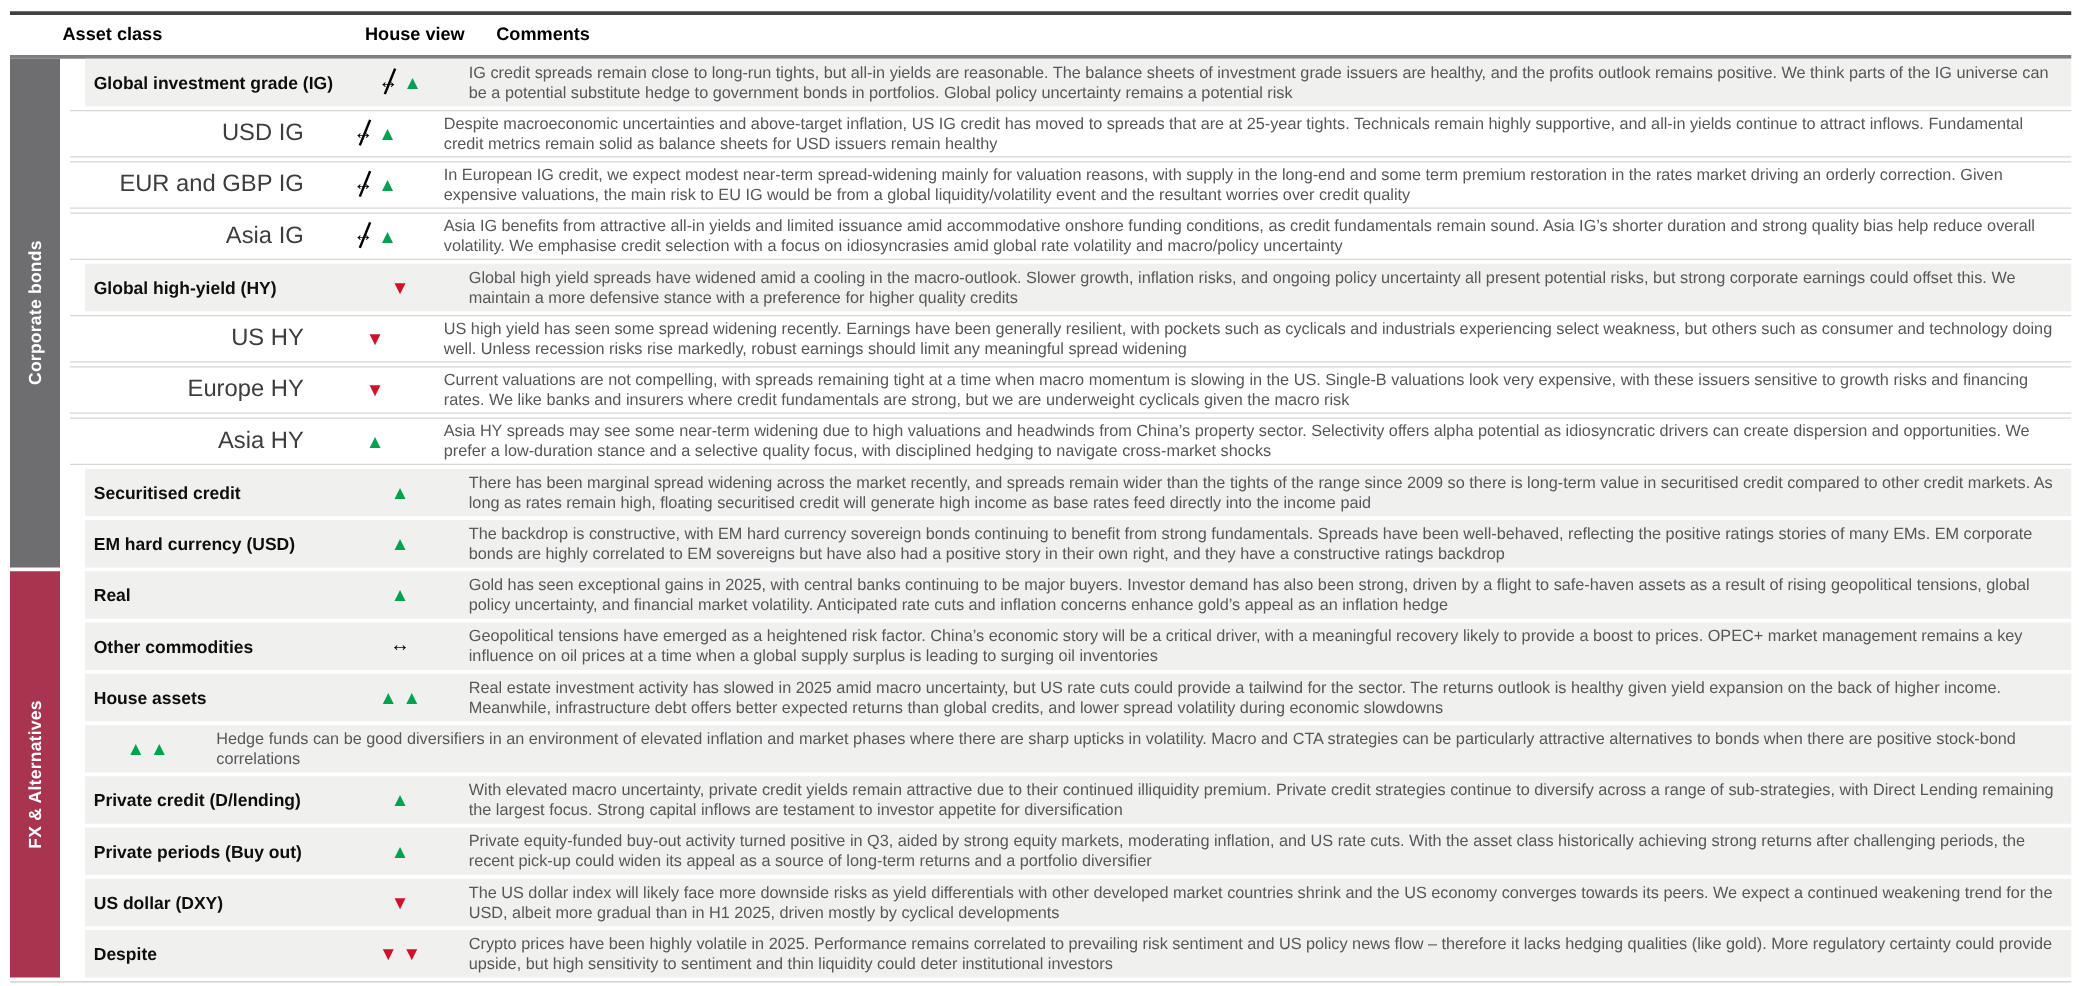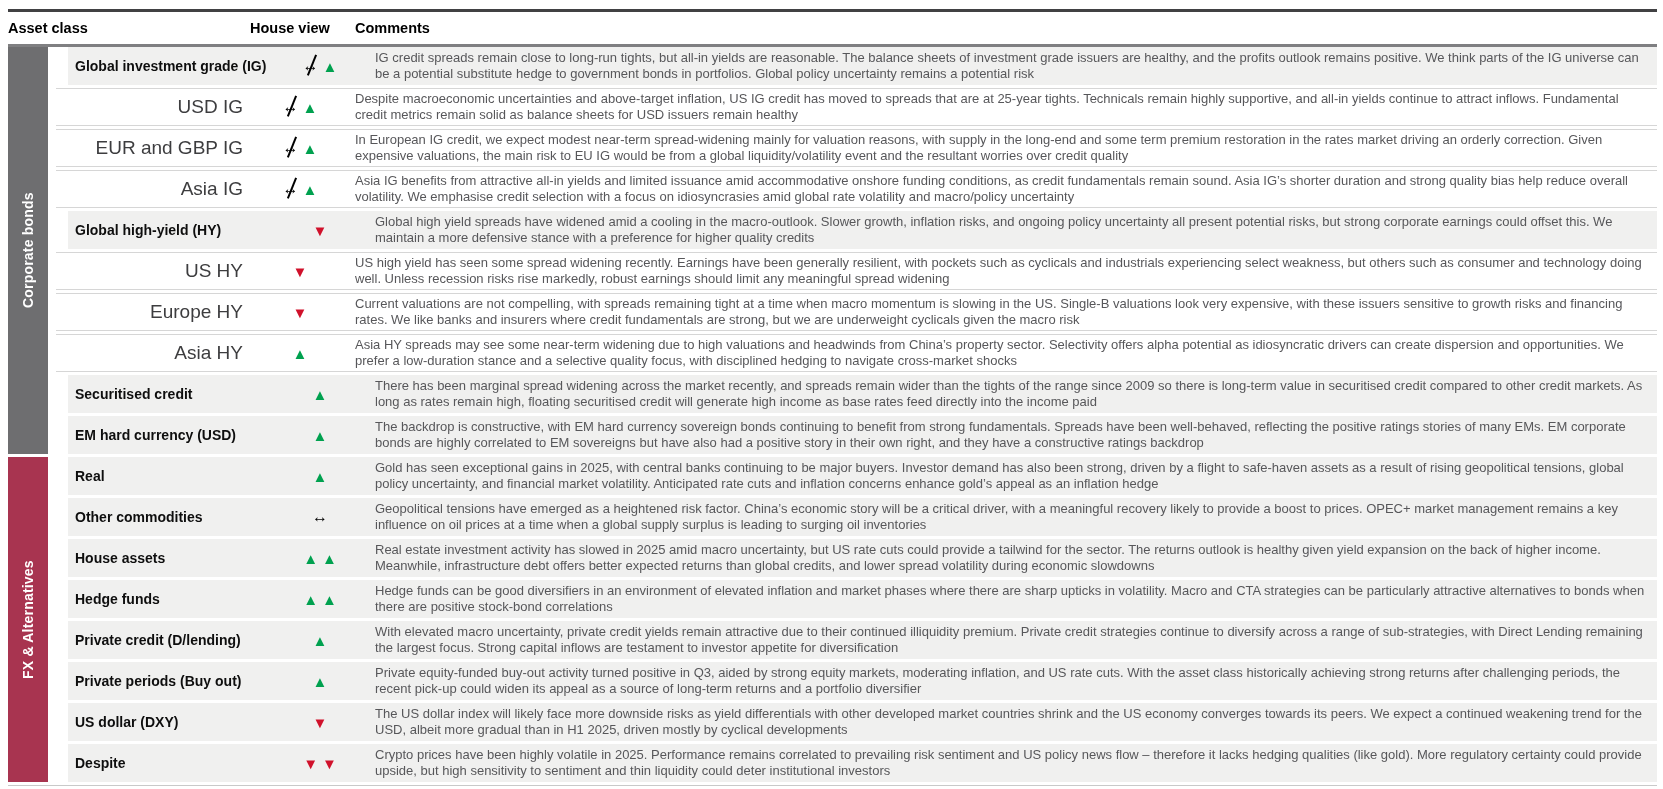--- a/index.html
+++ b/index.html
@@ -5,21 +5,21 @@
   html,body{margin:0;padding:0;}
   body{
     width:1663px;height:789px;overflow:hidden;background:#ffffff;
     font-family:"Liberation Sans","DejaVu Sans",sans-serif;
     -webkit-font-smoothing:antialiased;
   }
   .page{padding:9px 6px 0 8px;}
   .top-rule{height:3px;background:#414143;}
   .table-header{display:flex;align-items:center;height:32px;}
   .th{font-weight:bold;font-size:14.5px;color:#000;}
-  .th-asset{width:242px;}
+  .th-asset{width:242px;margin-left:42px;}
   .th-view{width:100px;}
   .th-comments{flex:1;padding-left:5px;}
   .body-rule{height:3px;background:#7f7f81;}
   .section{display:flex;}
   .sidebar{width:40px;position:relative;margin-bottom:3px;}
   .sidebar-label{
     position:absolute;inset:0;display:flex;align-items:center;justify-content:center;
     writing-mode:vertical-rl;transform:rotate(180deg);
     color:#ffffff;font-weight:bold;font-size:14px;letter-spacing:.2px;white-space:nowrap;
   }
@@ -157,21 +157,20 @@
           </div>
           <div class="row main">
             <div class="cell-label">House assets</div>
             <div class="cell-view">
               <span class="tri" style="color: rgb(0, 161, 79);">▲</span>
               <span class="tri" style="color: rgb(0, 161, 79);">▲</span>
             </div>
             <div class="cell-comment">Real estate investment activity has slowed in 2025 amid macro uncertainty, but US rate cuts could provide a tailwind for the sector. The returns outlook is healthy given yield expansion on the back of higher income. Meanwhile, infrastructure debt offers better expected returns than global credits, and lower spread volatility during economic slowdowns</div>
           </div>
           <div class="row main">
-            <div class="cell-label">Hedge funds</div>
             <div class="cell-view">
               <span class="tri" style="color: rgb(0, 161, 79);">▲</span>
               <span class="tri" style="color: rgb(0, 161, 79);">▲</span>
             </div>
             <div class="cell-comment">Hedge funds can be good diversifiers in an environment of elevated inflation and market phases where there are sharp upticks in volatility. Macro and CTA strategies can be particularly attractive alternatives to bonds when there are positive stock-bond correlations</div>
           </div>
           <div class="row main">
             <div class="cell-label">Private credit (D/lending)</div>
             <div class="cell-view">
               <span class="tri" style="color: rgb(0, 161, 79);">▲</span>

